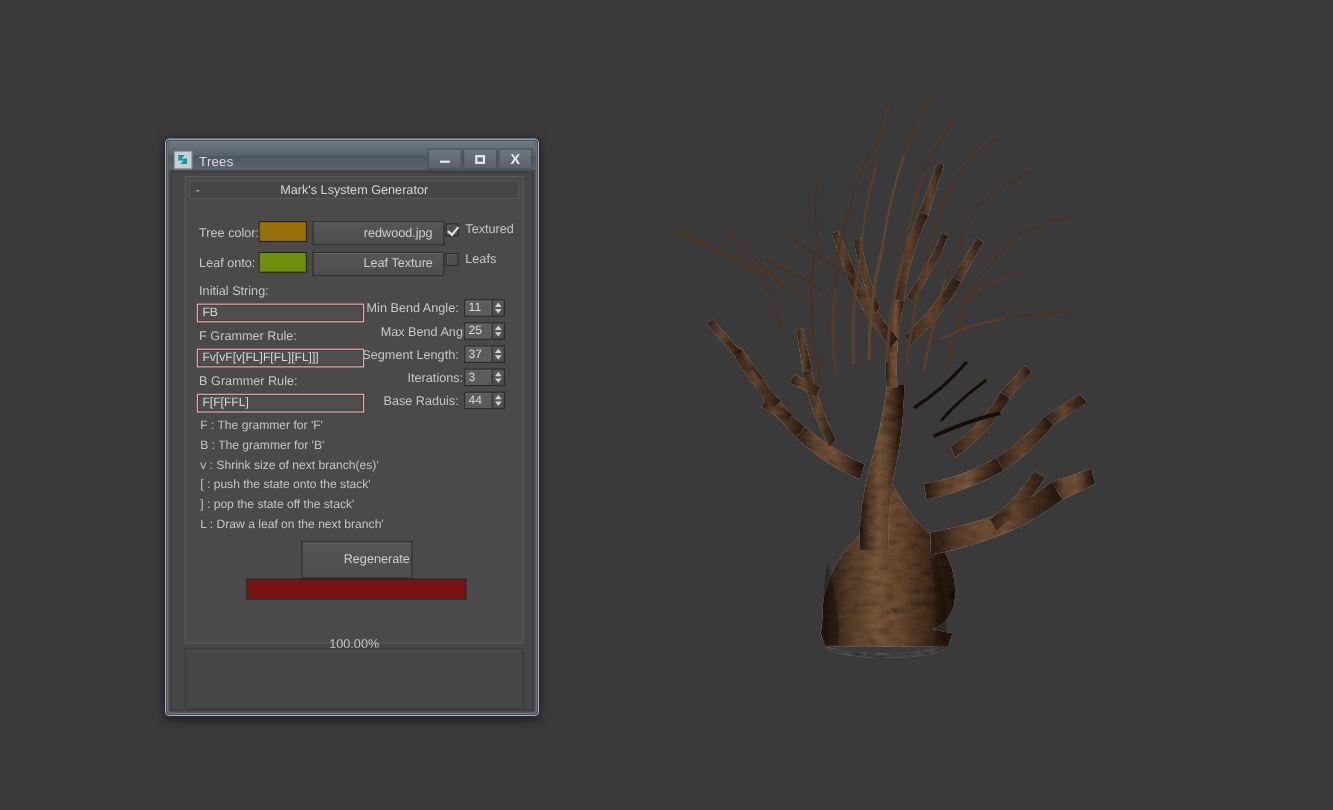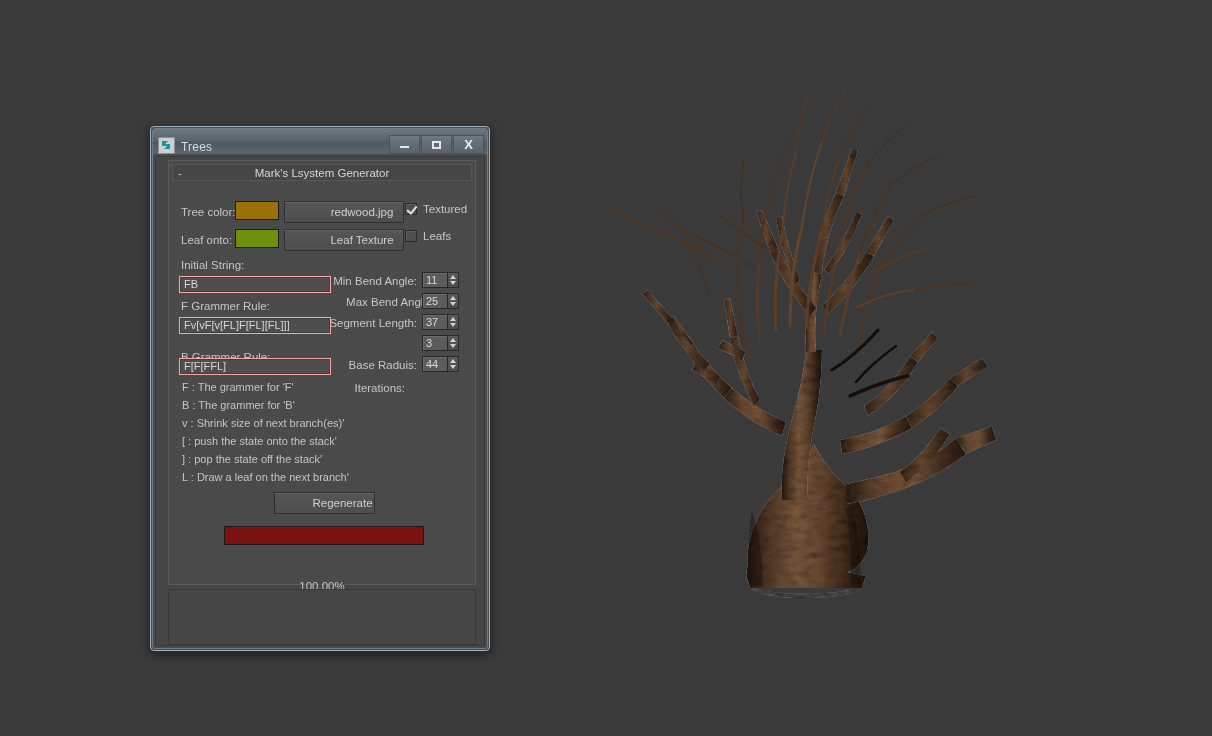--- a/index.html
+++ b/index.html
@@ -511,21 +511,21 @@
             <span class="chk-box"></span>
             <span class="chk-label">Leafs</span>
           </div>
 
           <span class="lbl" style="left:12px; top:78px;">Initial String:</span>
           <div class="txt" style="left:10px; top:95px; width:152px; height:17px;">FB</div>
 
           <span class="lbl" style="left:12px; top:119px;">F Grammer Rule:</span>
           <div class="txt" style="left:10px; top:136px; width:152px; height:17px;">Fv[vF[v[FL]F[FL][FL]]]</div>
 
-          <span class="lbl" style="left:12px; top:160px;margin-top:10px;">B Grammer Rule:</span>
+          <span class="lbl" style="left:12px; top:160px;">B Grammer Rule:</span>
           <div class="txt" style="left:10px; top:177px; width:152px; height:17px;">F[F[FFL]</div>
 
           <span class="lbl-r" style="left:160px; width:88px; top:94px;">Min Bend Angle:</span>
           <div class="spin-wrap" style="left:253px; top:91px;">
             <span class="spin-field">11</span>
             <span class="spin-arrows">
               <span class="arrow-up"></span>
               <span class="arrow-down"></span>
             </span>
           </div>
@@ -541,21 +541,21 @@
 
           <span class="lbl-r" style="left:156px; width:92px; top:136px;">Segment Length:</span>
           <div class="spin-wrap" style="left:253px; top:133px;">
             <span class="spin-field">37</span>
             <span class="spin-arrows">
               <span class="arrow-up"></span>
               <span class="arrow-down"></span>
             </span>
           </div>
 
-          <span class="lbl-r" style="left:148px; width:88px; top:157px;margin-top:44px;">Iterations:</span>
+          <span class="lbl-r" style="left:164px; width:88px; top:157px;">Iterations:</span>
           <div class="spin-wrap" style="left:253px; top:154px;">
             <span class="spin-field">3</span>
             <span class="spin-arrows">
               <span class="arrow-up"></span>
               <span class="arrow-down"></span>
             </span>
           </div>
 
           <span class="lbl-r" style="left:160px; width:88px; top:178px;">Base Raduis:</span>
           <div class="spin-wrap" style="left:253px; top:175px;">
@@ -566,21 +566,21 @@
             </span>
           </div>
 
           <span class="legend-item" style="left:13px; top:200px;">F : The grammer for 'F'</span>
           <span class="legend-item" style="left:13px; top:218px;">B : The grammer for 'B'</span>
           <span class="legend-item" style="left:13px; top:236px;">v : Shrink size of next branch(es)'</span>
           <span class="legend-item" style="left:13px; top:254px;text-align:center;">[ : push the state onto the stack'</span>
           <span class="legend-item" style="left:13px; top:272px;">] : pop the state off the stack'</span>
           <span class="legend-item" style="left:13px; top:290px;">L : Draw a leaf on the next branch'</span>
 
-          <div class="btn" style="left:105px; top:311px; width:101px; height:22px;">Regenerate</div>
+          <div class="btn" style="left:105px; top:311px; width:101px; height:34px;">Regenerate</div>
 
           <div class="progress-outer" id="prog-outer" style="left:55px; top:345px; width:200px; height:19px;">
             <div class="progress-fill" id="prog-fill" style="width: 100%; background: rgb(123, 19, 19);"></div>
           </div>
           <span class="progress-text" style="left:0; top:399px;">100.00%</span>
 
         </div>
       </div>
 
       <div class="lower-panel"></div>

